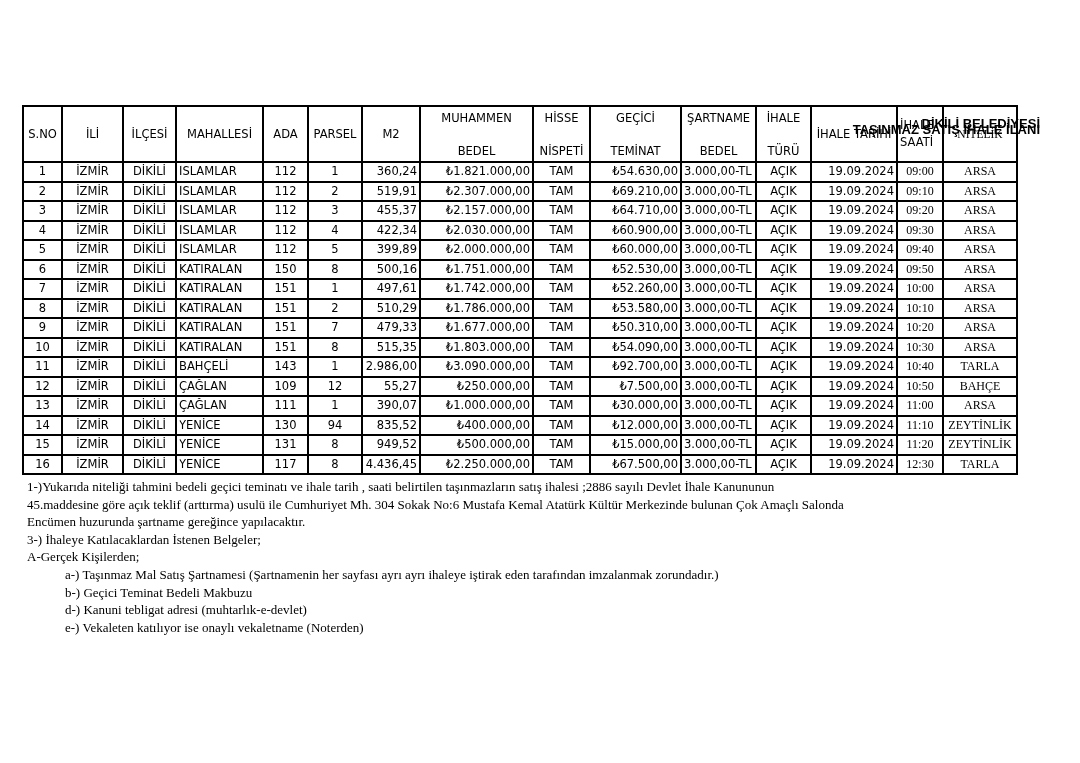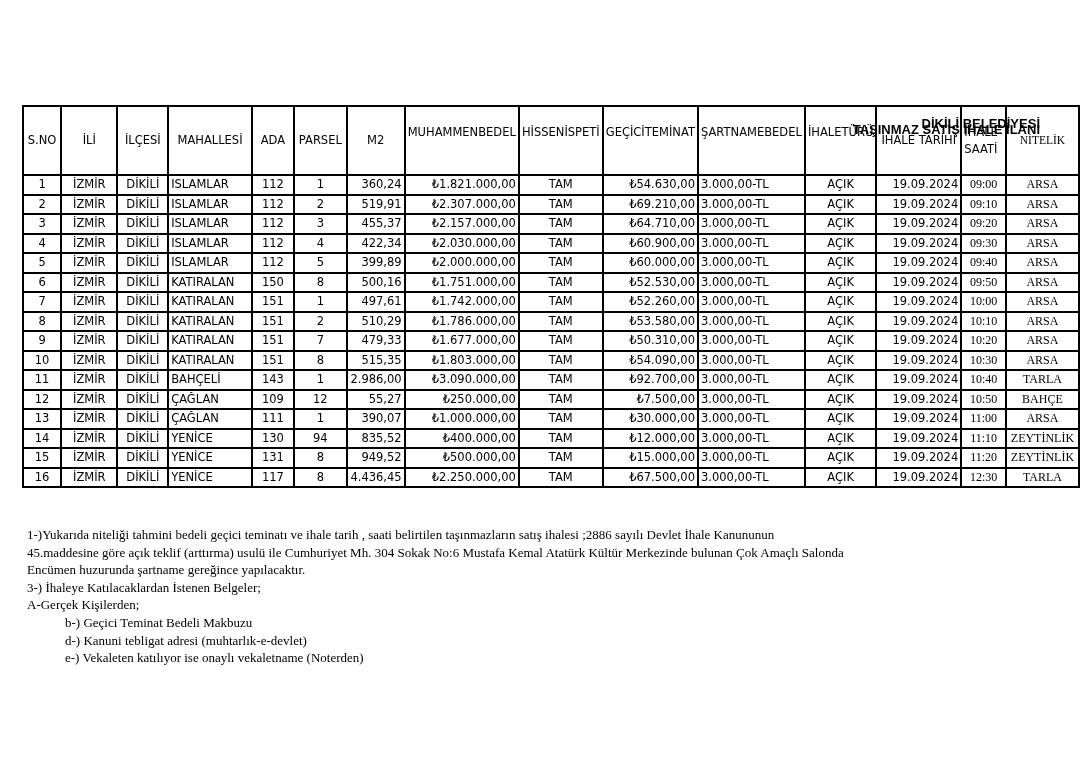--- a/index.html
+++ b/index.html
@@ -3,27 +3,27 @@
 <meta charset="utf-8">
 <style>
   html, body { margin:0; padding:0; background:#ffffff; }
   body { width:1080px; height:763px; position:relative; overflow:hidden; color:#000; }
   .title { position:absolute; left:0; width:1040px; text-align:right; font-family:"Liberation Sans", sans-serif; font-weight:bold; font-size:13px;margin-top:44px; }
   .t1 { top:72px; }
   .t2 { top:78px; }
   table.grid { position:absolute; left:22px; top:105px; border-collapse:collapse; table-layout:fixed; font-family:"DejaVu Sans", sans-serif; font-size:11.5px; }
   table.grid td, table.grid th { border:2px solid #000; padding:0 2px; height:17.5px; line-height:17px; white-space:nowrap; overflow:hidden; font-weight:normal; }
   table.grid th { height:54px; text-align:center; font-size:11.5px; }
-  .h2 { display:flex; flex-direction:row; justify-content:space-between; height:50px; padding-top:17px;text-align:center; }
+  .h2 { display:flex; flex-direction:column; justify-content:space-between; height:50px; padding-top:2px;text-align:center; }
   .h2s { display:flex; flex-direction:column; justify-content:center; line-height:17px; text-align:left; }
   .c { text-align:center; }
   .r { text-align:right; }
   .l { text-align:left;border-radius:9px; }
   .serif { font-family:"Liberation Serif", serif; font-size:12px; }
-  .notes { position:absolute; left:27px; top:478px; font-family:"Liberation Serif", serif; font-size:13px; line-height:17.6px; width:1000px;margin-top:48px; }
+  .notes { position:absolute; left:27px; top:478px; font-family:"Liberation Serif", serif; font-size:13px; line-height:17.6px; width:1000px; }
   .notes div { white-space:nowrap; }
   .ind { padding-left:38px; }
 </style>
 </head>
 <body>
 
 <div class="title t1">DİKİLİ BELEDİYESİ</div>
 <div class="title t2">TAŞINMAZ SATIŞ İHALE İLANI</div>
 
 <table class="grid">
@@ -368,16 +368,17 @@
       </tr>
     </tbody>
 </table>
 
 <div class="notes">
   <div>1-)Yukarıda  niteliği  tahmini  bedeli  geçici  teminatı  ve ihale tarih , saati belirtilen  taşınmazların satış ihalesi ;2886 sayılı Devlet İhale Kanununun</div>
   <div>45.maddesine göre açık teklif (arttırma) usulü ile Cumhuriyet Mh. 304 Sokak No:6 Mustafa Kemal Atatürk Kültür Merkezinde bulunan Çok Amaçlı Salonda</div>
   <div>Encümen huzurunda şartname gereğince yapılacaktır.</div>
   <div>3-)   İhaleye Katılacaklardan İstenen Belgeler;</div>
   <div>A-Gerçek Kişilerden;</div>
+  <div class="ind">a-) Taşınmaz Mal Satış Şartnamesi (Şartnamenin her sayfası ayrı ayrı ihaleye iştirak  eden tarafından imzalanmak zorundadır.)</div>
   <div class="ind">b-) Geçici Teminat Bedeli Makbuzu</div>
   <div class="ind">d-) Kanuni tebligat adresi (muhtarlık-e-devlet)</div>
   <div class="ind">e-) Vekaleten katılıyor ise onaylı vekaletname (Noterden)</div>
 </div>
 
 </body></html>

